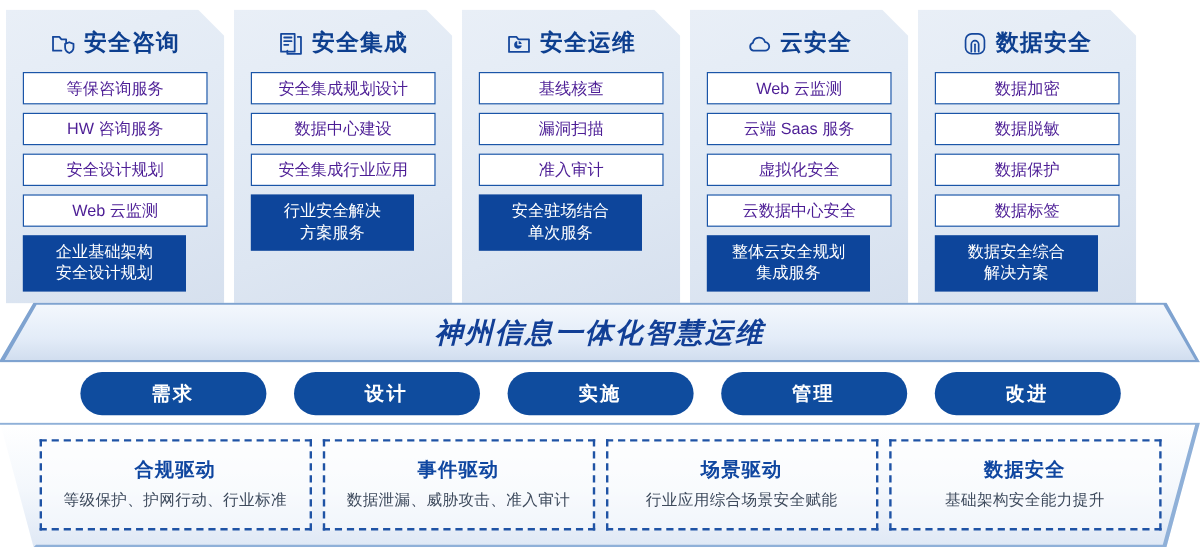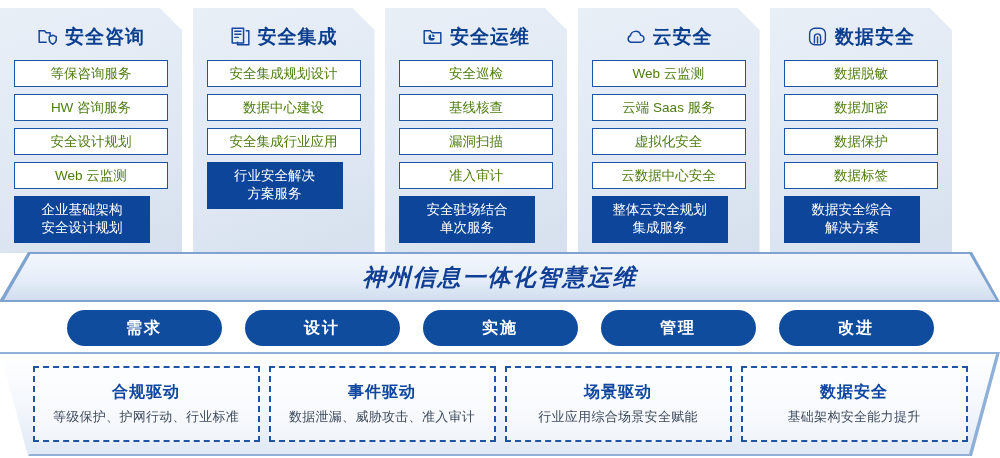--- a/index.html
+++ b/index.html
@@ -8,21 +8,21 @@
     background:#ffffff;
     font-family:"Liberation Sans","DejaVu Sans",sans-serif;
     overflow:hidden;
     position:relative;
   }
   .stage{position:relative;width:1000px;height:458px;}
 
   
   .panels{
     position:absolute;left:0;top:8px;width:952px;height:245px;
-    display:flex;justify-content:space-between;gap:8px;
+    display:flex;justify-content:center;gap:8px;
   }
   .panel{
     position:relative;
     width:182px;height:245px;
     background:linear-gradient(160deg,#e9eff7 0%,#e3ebf5 35%,#dde6f2 70%,#d6e0ee 100%);
     -webkit-clip-path:polygon(0 0, calc(100% - 22px) 0, 100% 22px, 100% 100%, 0 100%);
     clip-path:polygon(0 0, calc(100% - 22px) 0, 100% 22px, 100% 100%, 0 100%);
     padding:0;
     box-sizing:border-box;
   }
@@ -41,21 +41,21 @@
   .panel-head .ic svg{display:block;width:21px;height:21px;}
   .panel-title{
     font-size:19px;font-weight:bold;color:#0d3f8f;
     letter-spacing:1px;line-height:1;white-space:nowrap;
   }
   .items{padding:0 14px;display:flex;flex-direction:column;gap:7px;}
   .item{
     height:27px;line-height:25px;
     background:#ffffff;
     border:1px solid #1a55a8;
-    color:#4d7c0f;
+    color:#4c1d95;
     font-size:13.5px;
     text-align:center;
     white-space:nowrap;
     box-sizing:border-box;
   }
   .summary{
     margin:7px 32px 0 14px;
     background:#0d459b;
     color:#ffffff;
     font-size:13.5px;font-weight:normal;
@@ -191,21 +191,20 @@
         <span class="ic">
           <svg viewBox="0 0 24 24" fill="none" stroke="#15479c" stroke-width="1.7" stroke-linejoin="round" stroke-linecap="round">
             <path d="M2.5 5.5h7l2 2.2h10v12h-19z"></path>
             <circle cx="11" cy="13" r="3.6" fill="#15479c" stroke="none"></circle>
             <path d="M11 9.4v3.6h3.6" stroke="#e3ebf5" stroke-width="1.4"></path>
           </svg>
         </span>
         <span class="panel-title">安全运维</span>
       </div>
       <div class="items">
-        <div class="item">安全巡检</div>
         <div class="item">基线核查</div>
         <div class="item">漏洞扫描</div>
         <div class="item">准入审计</div>
       </div>
       <div class="summary">
         <span class="l1">安全驻场结合</span>
         <span class="l2">单次服务</span>
       </div>
     </div>
 
@@ -235,22 +234,22 @@
         <span class="ic">
           <svg viewBox="0 0 24 24" fill="none" stroke="#15479c" stroke-width="1.6" stroke-linejoin="round" stroke-linecap="round">
             <rect x="3" y="2.5" width="18" height="19" rx="6"></rect>
             <path d="M8.5 19.5v-7a3.5 3.5 0 0 1 7 0v7"></path>
             <path d="M12 19.5v-7"></path>
           </svg>
         </span>
         <span class="panel-title">数据安全</span>
       </div>
       <div class="items">
+        <div class="item">数据加密</div>
         <div class="item">数据脱敏</div>
-        <div class="item">数据加密</div>
         <div class="item">数据保护</div>
         <div class="item">数据标签</div>
       </div>
       <div class="summary">
         <span class="l1">数据安全综合</span>
         <span class="l2">解决方案</span>
       </div>
     </div>
 
   </div>

